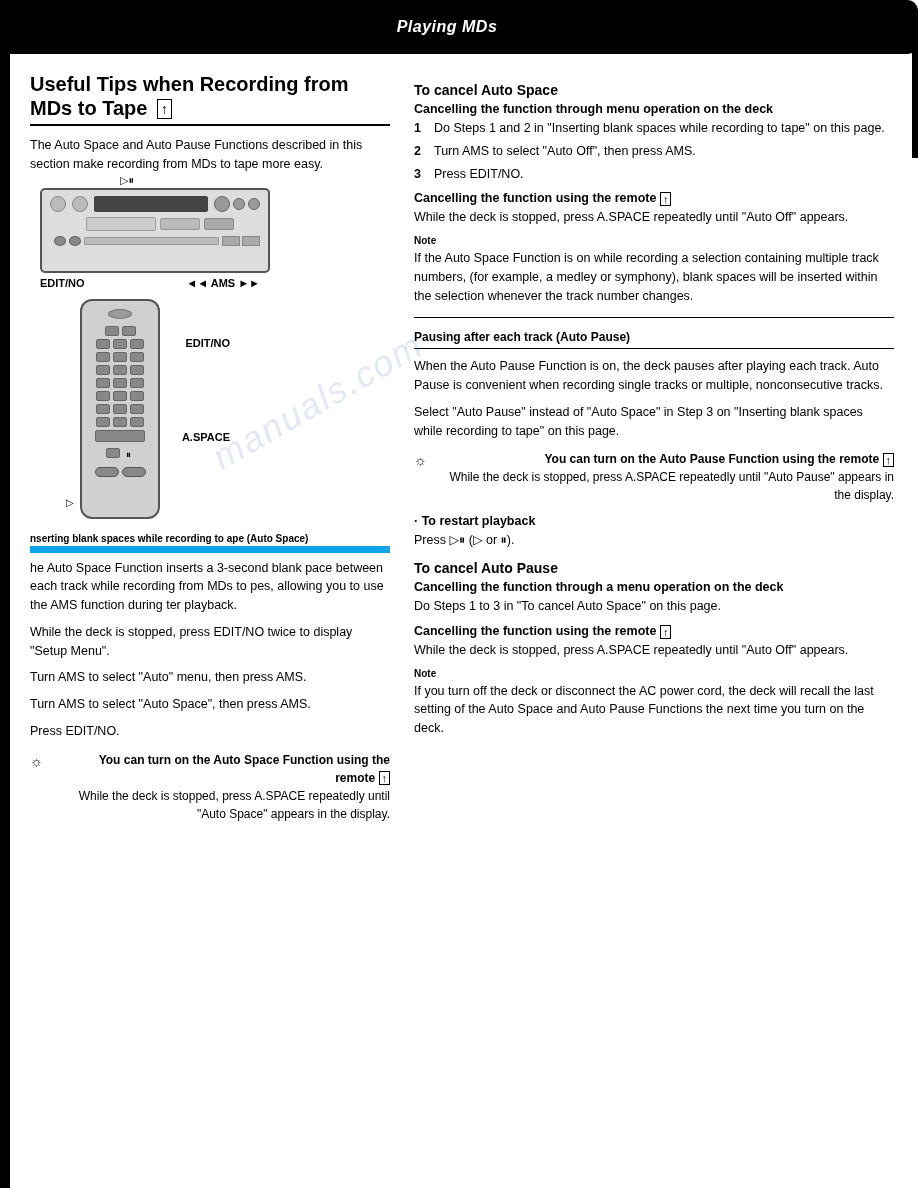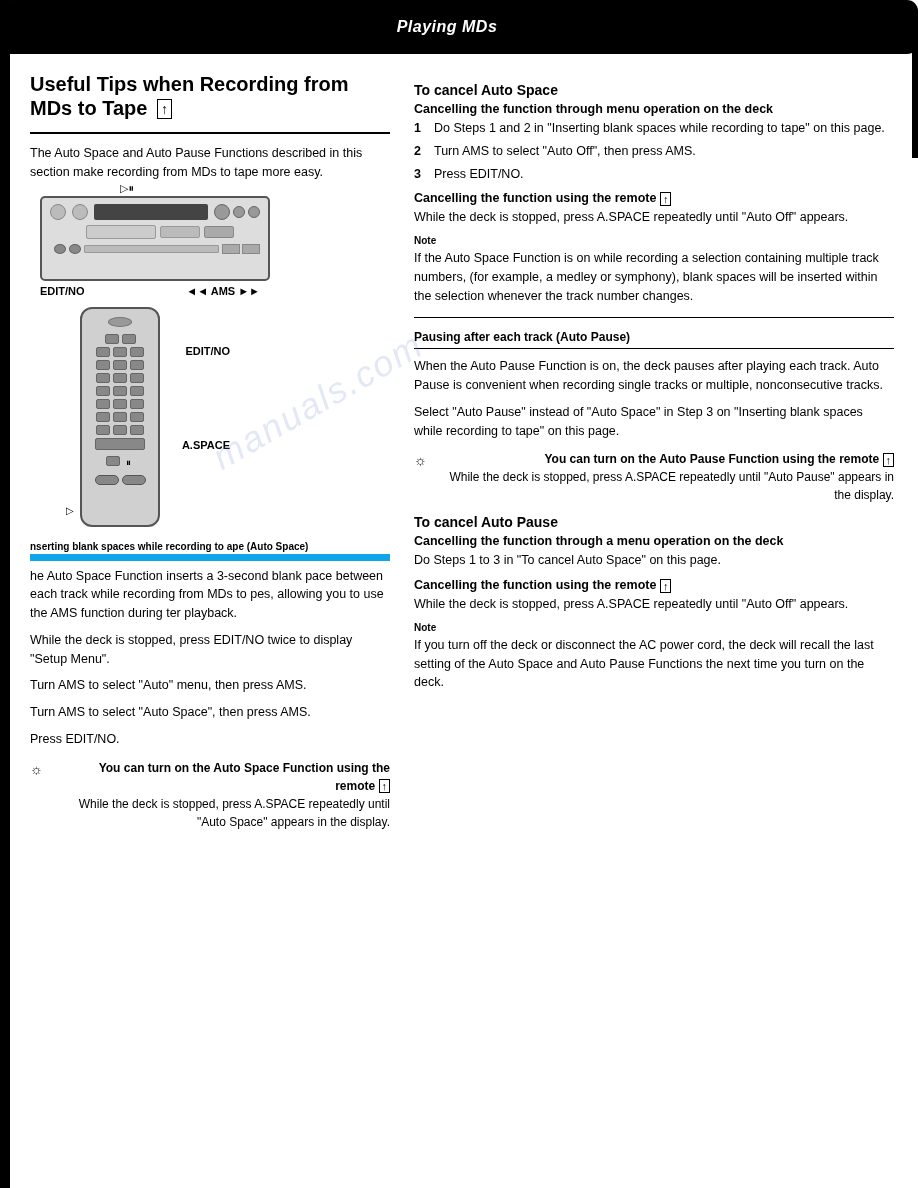--- a/index.html
+++ b/index.html
@@ -65,21 +65,21 @@
       width: 360px;
       flex-shrink: 0;
     }
 
     .section-title {
       font-size: 20px;
       font-weight: bold;
       line-height: 1.2;
       margin-bottom: 10px;
       border-bottom: 2px solid #000;
-      padding-bottom: 12px;
+      padding-bottom: 4px;
     }
 
     .section-title .icon-sym {
       font-size: 14px;
       vertical-align: middle;
       border: 1px solid #000;
       padding: 1px 3px;
       margin-left: 4px;
     }
 
@@ -485,20 +485,26 @@
 
     <div class="tip-box">
       <span class="tip-icon">☼</span>
       <div class="tip-text">
         <span class="tip-label">You can turn on the Auto Pause Function using the remote</span>
         <span class="icon-sym-inline">↑</span><br>
         <span>While the deck is stopped, press A.SPACE repeatedly until "Auto Pause" appears in the display.</span>
       </div>
     </div>
 
+    <div class="to-restart">
+      <p class="to-label">
+        · <span>To restart playback</span>
+      </p>
+      <p class="body-text">Press ▷⏸ (▷ or ⏸).</p>
+    </div>
 
     <div class="cancel-section-heading">
       <span>To cancel Auto Pause</span>
     </div>
 
     <p class="bold-label">Cancelling the function through a menu operation on the deck</p>
     <p class="body-text">Do Steps 1 to 3 in "To cancel Auto Space" on this page.</p>
 
     <p class="bold-label">
       <span>Cancelling the function using the remote</span>

